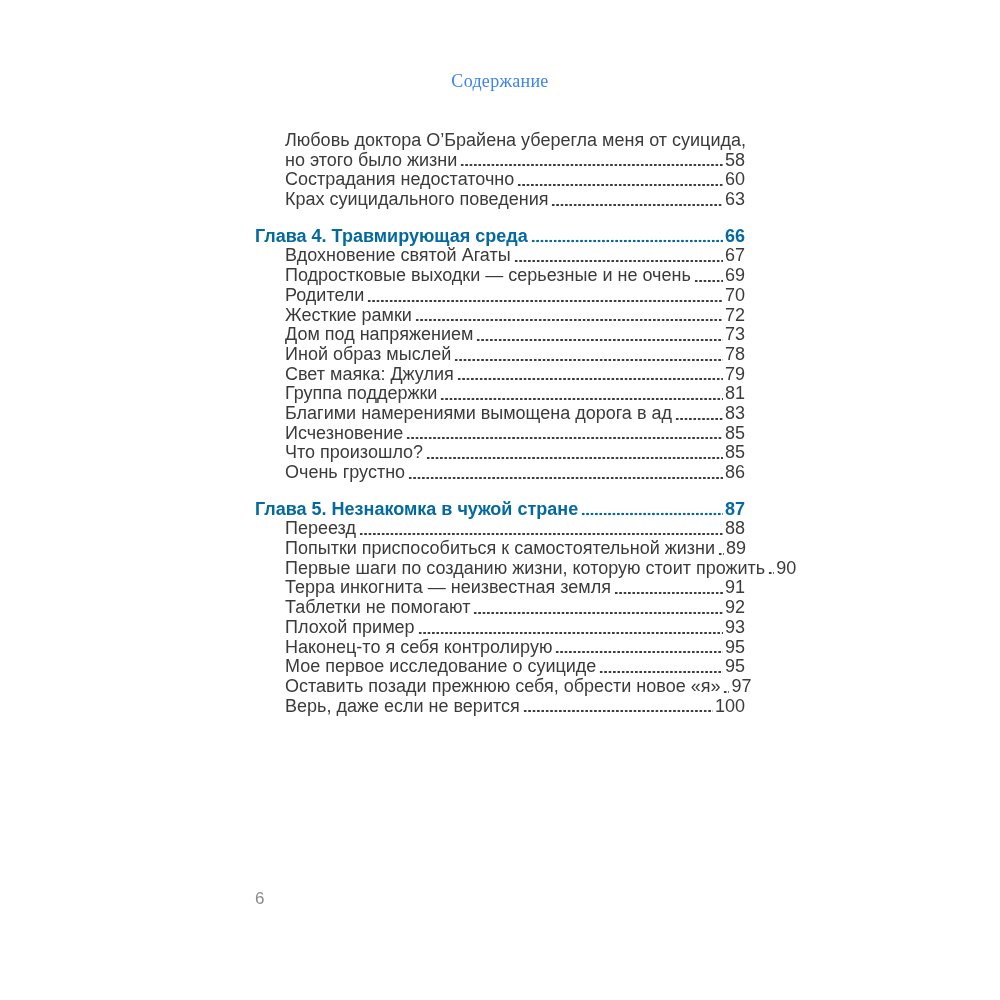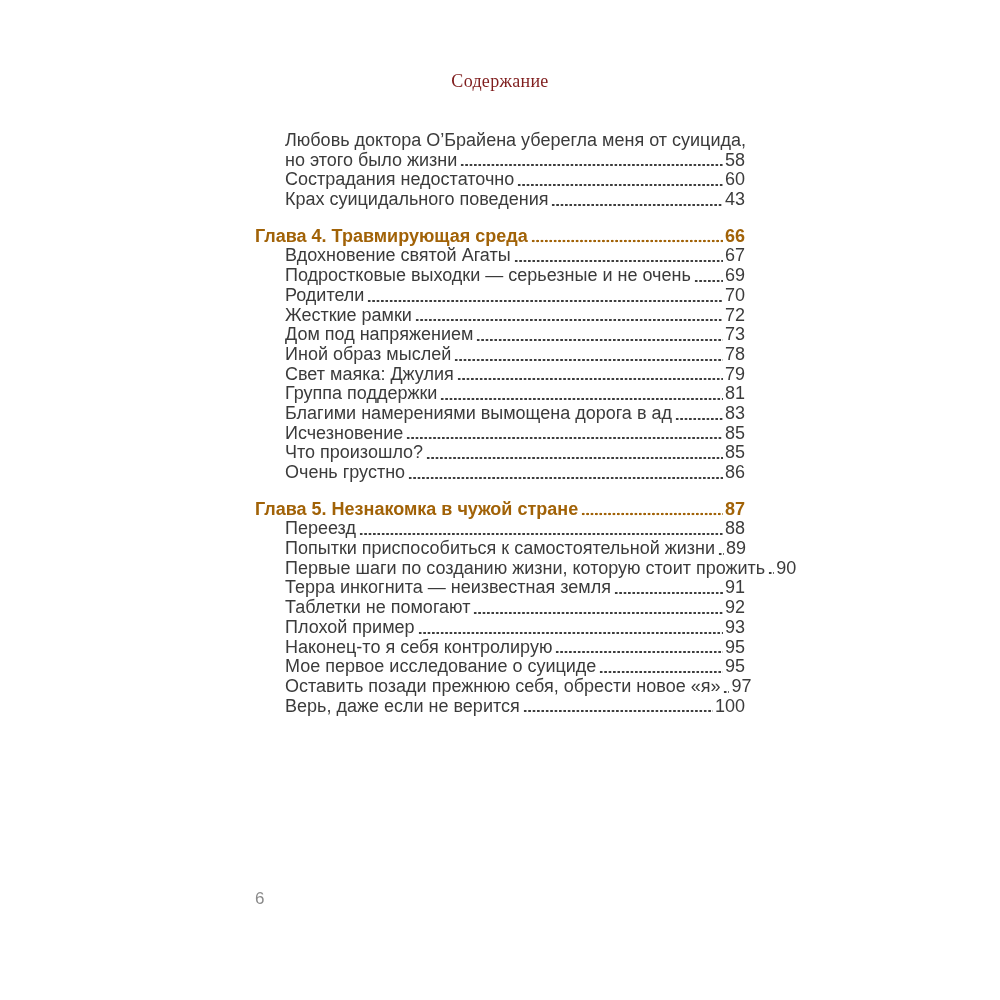--- a/index.html
+++ b/index.html
@@ -16,21 +16,21 @@
     font-family: "Liberation Sans", sans-serif;
   }
   .title {
     position: absolute;
     top: 71px;
     left: 0;
     width: 1000px;
     text-align: center;
     font-family: "Liberation Serif", serif;
     font-size: 18px;
-    color: #7f1d1d;
+    color: #3b82f6;
     letter-spacing: 0.3px;
   }
   .toc {
     position: absolute;
     top: 131px;
     left: 255px;
     width: 490px;
     font-size: 18px;
     color: #3b3b3b;
   }
@@ -40,21 +40,21 @@
     height: 19.7px;
     line-height: 19.7px;
     white-space: nowrap;
   }
   .row.sub {
     padding-left: 30px;
   }
   .row.chapter {
     margin-top: 17px;
     font-weight: bold;
-    color: #a16207;
+    color: #0369a1;
   }
   .label {
     flex: 0 0 auto;
   }
   .leader {
     flex: 1 1 auto;
     align-self: stretch;
     min-width: 6px;
     margin: 0 2px 0 3px;
     background-image: radial-gradient(circle, currentColor 1px, transparent 1.4px);
@@ -95,21 +95,21 @@
 
   <div class="row sub">
     <span class="label">Сострадания недостаточно</span>
     <span class="leader"></span>
     <span class="pagenum">60</span>
   </div>
 
   <div class="row sub">
     <span class="label">Крах суицидального поведения</span>
     <span class="leader"></span>
-    <span class="pagenum">43</span>
+    <span class="pagenum">63</span>
   </div>
 
   <div class="row chapter">
     <span class="label">Глава 4. Травмирующая среда</span>
     <span class="leader"></span>
     <span class="pagenum">66</span>
   </div>
 
   <div class="row sub">
     <span class="label">Вдохновение святой Агаты</span>

